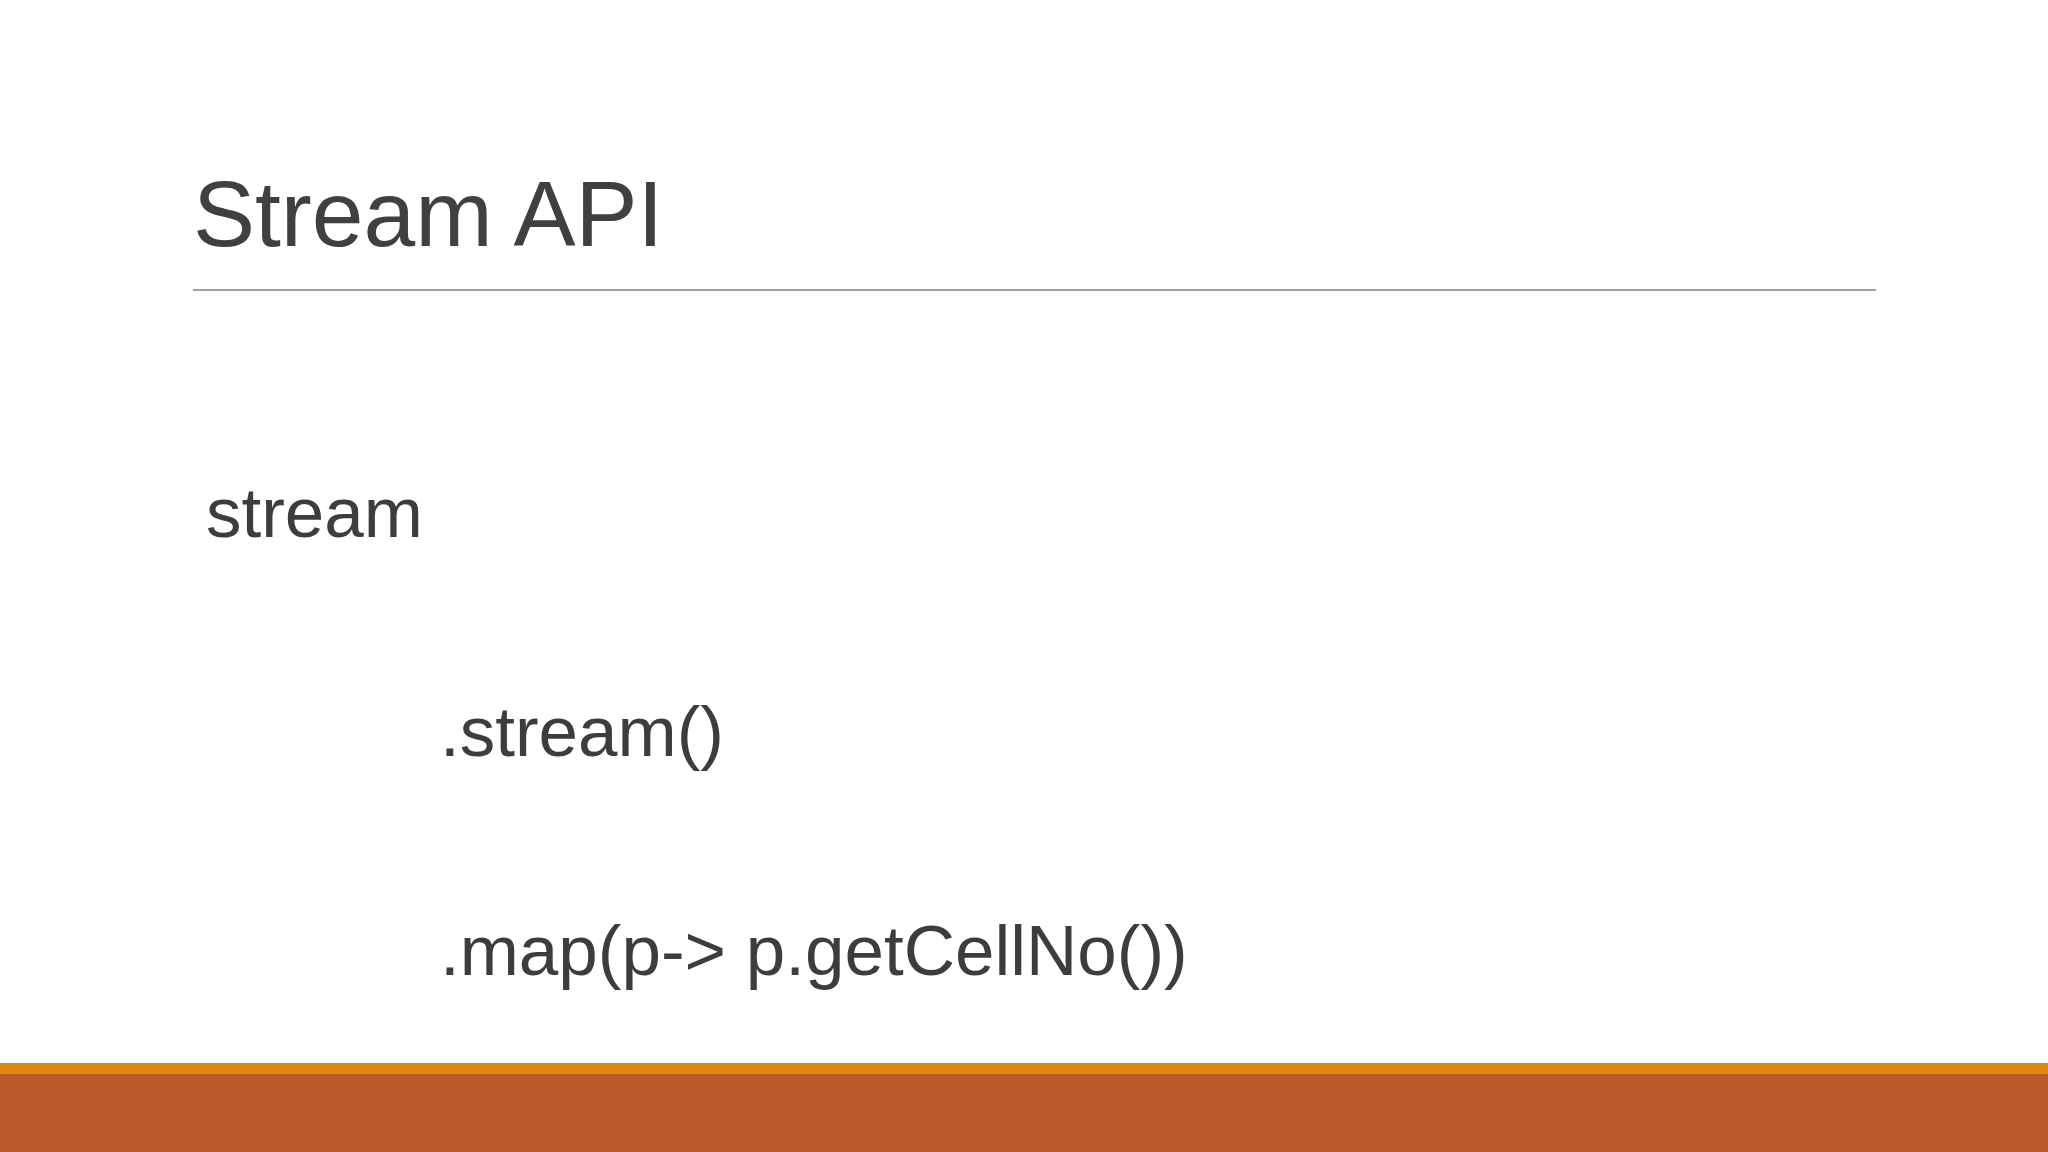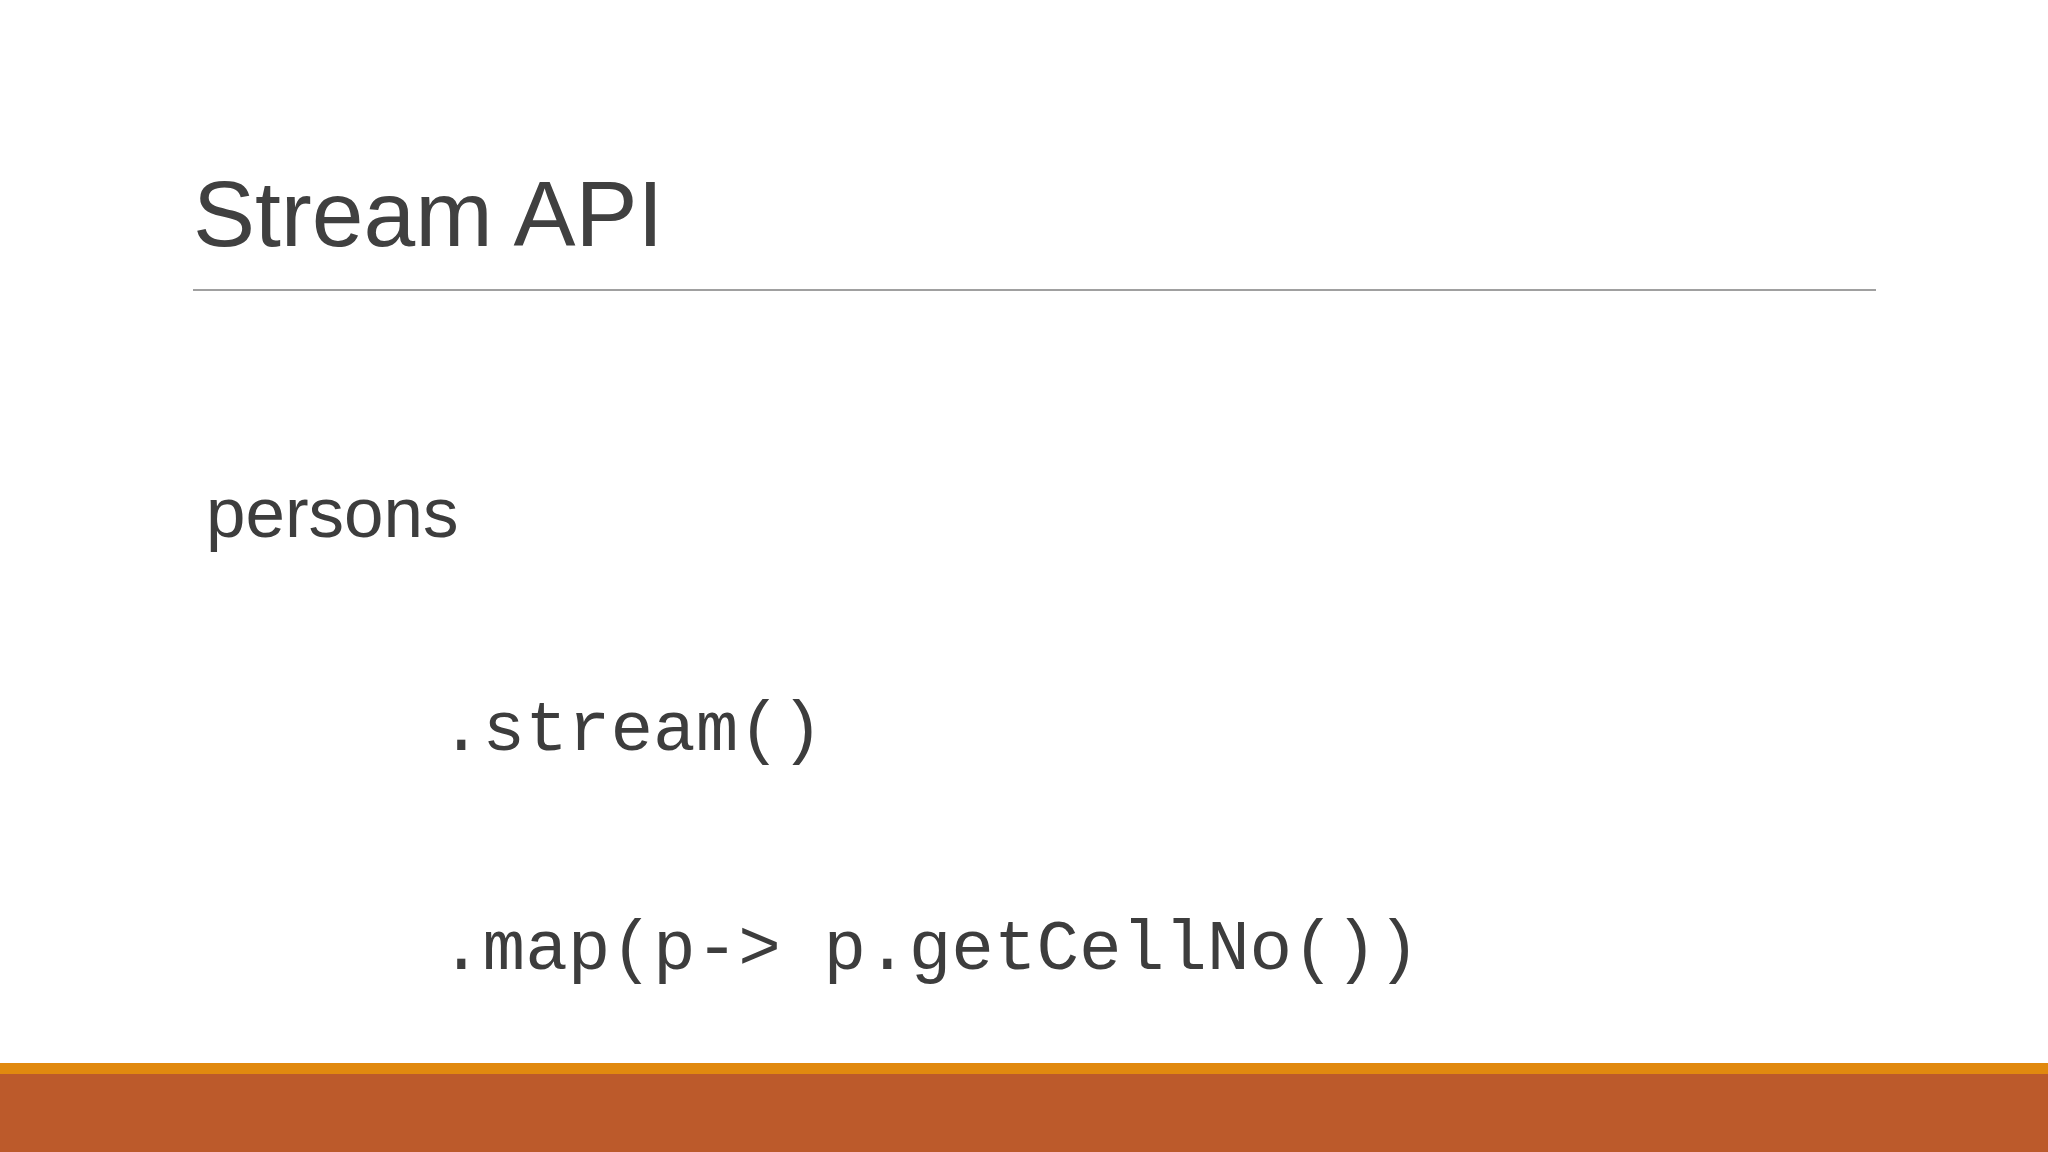--- a/index.html
+++ b/index.html
@@ -42,21 +42,20 @@
     font-size: 71px;
     line-height: 73px;
     color: var(--body-text, #3d3d3d);
     white-space: pre;
   }
   .code-line {
     height: 73px;
   }
   .code-line.indented {
     padding-left: 234px;
-    font-family: Liberation Mono, monospace;
   }
   .accent-stripe {
     position: absolute;
     left: 0;
     top: 1063px;
     width: 2048px;
     height: 11px;
     background: var(--stripe, #e1890f);
   }
   .accent-band {
@@ -71,21 +70,21 @@
 </head>
 <body>
 
 <div class="slide">
 
   <h1 class="slide-title">Stream API</h1>
 
   <div class="title-divider"></div>
 
   <div class="code-block">
-    <div class="code-line">persons</div>
+    <div class="code-line">stream</div>
     <div class="code-line indented">.stream()</div>
     <div class="code-line indented">.map(p-&gt; p.getCellNo())</div>
     
   </div>
 
   <div class="accent-stripe"></div>
   <div class="accent-band"></div>
 
 </div>
 

